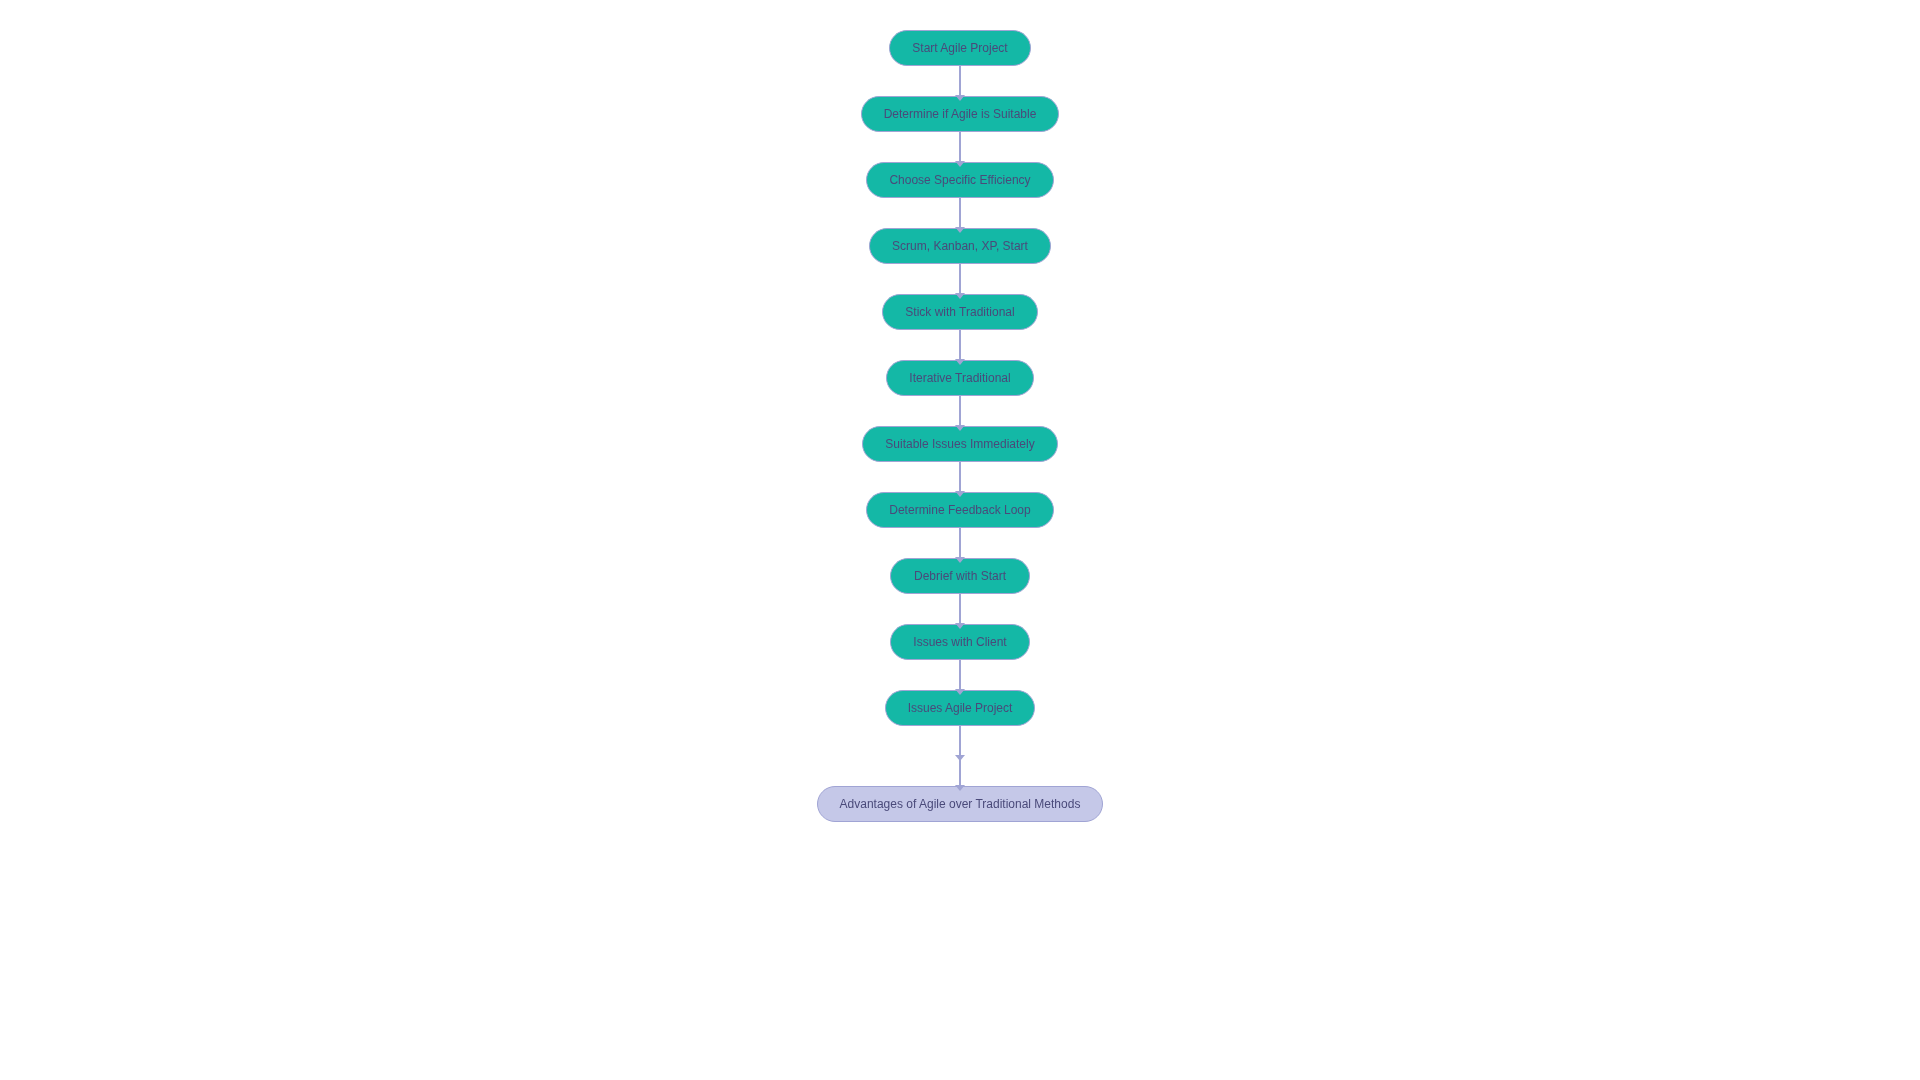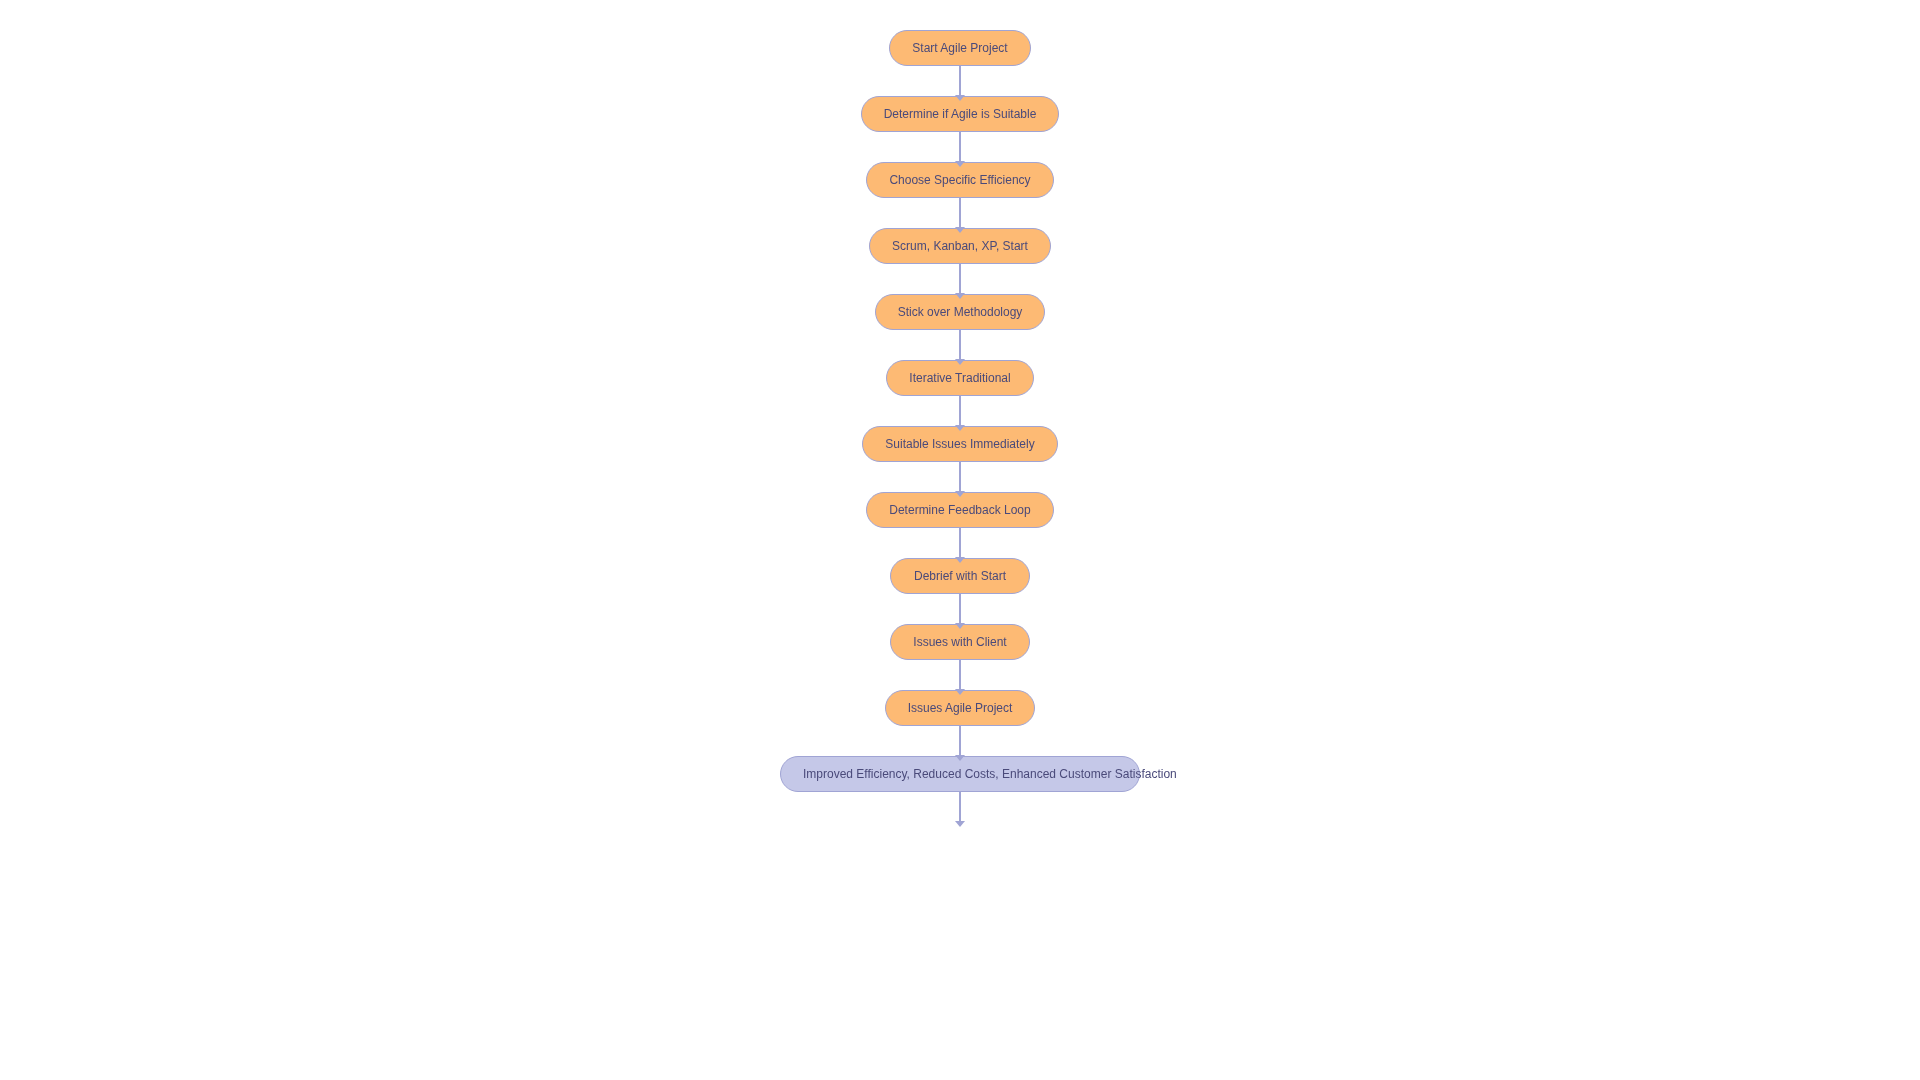--- a/index.html
+++ b/index.html
@@ -22,21 +22,21 @@
     .flowchart-container {
       display: flex;
       flex-direction: column;
       align-items: center;
       padding: 20px 0;
       width: 400px;
       margin-top: 10px;
     }
 
     .node {
-      background: #fdba74;
+      background: #14b8a6;
       border: 1.5px solid #a0a4d4;
       border-radius: 20px;
       padding: 10px 22px;
       font-size: 12px;
       color: #4a4a7a;
       text-align: center;
       min-width: 140px;
       max-width: 300px;
       white-space: nowrap;
     }
@@ -84,38 +84,38 @@
 
   <div class="node">Determine if Agile is Suitable</div>
   <div class="connector"></div>
 
   <div class="node">Choose Specific Efficiency</div>
   <div class="connector"></div>
 
   <div class="node">Scrum, Kanban, XP, Start</div>
   <div class="connector"></div>
 
-  <div class="node">Stick over Methodology</div>
+  <div class="node">Stick with Traditional</div>
   <div class="connector"></div>
 
   <div class="node">Iterative Traditional</div>
   <div class="connector"></div>
 
   <div class="node">Suitable Issues Immediately</div>
   <div class="connector"></div>
 
   <div class="node">Determine Feedback Loop</div>
   <div class="connector"></div>
 
   <div class="node">Debrief with Start</div>
   <div class="connector"></div>
 
   <div class="node">Issues with Client</div>
   <div class="connector"></div>
 
   <div class="node">Issues Agile Project</div>
   <div class="connector"></div>
 
-  <div class="node-wide">Improved Efficiency, Reduced Costs, Enhanced Customer Satisfaction</div>
   <div class="connector"></div>
 
+  <div class="node-wide">Advantages of Agile over Traditional Methods</div>
 
 </div>
 
 </body></html>

